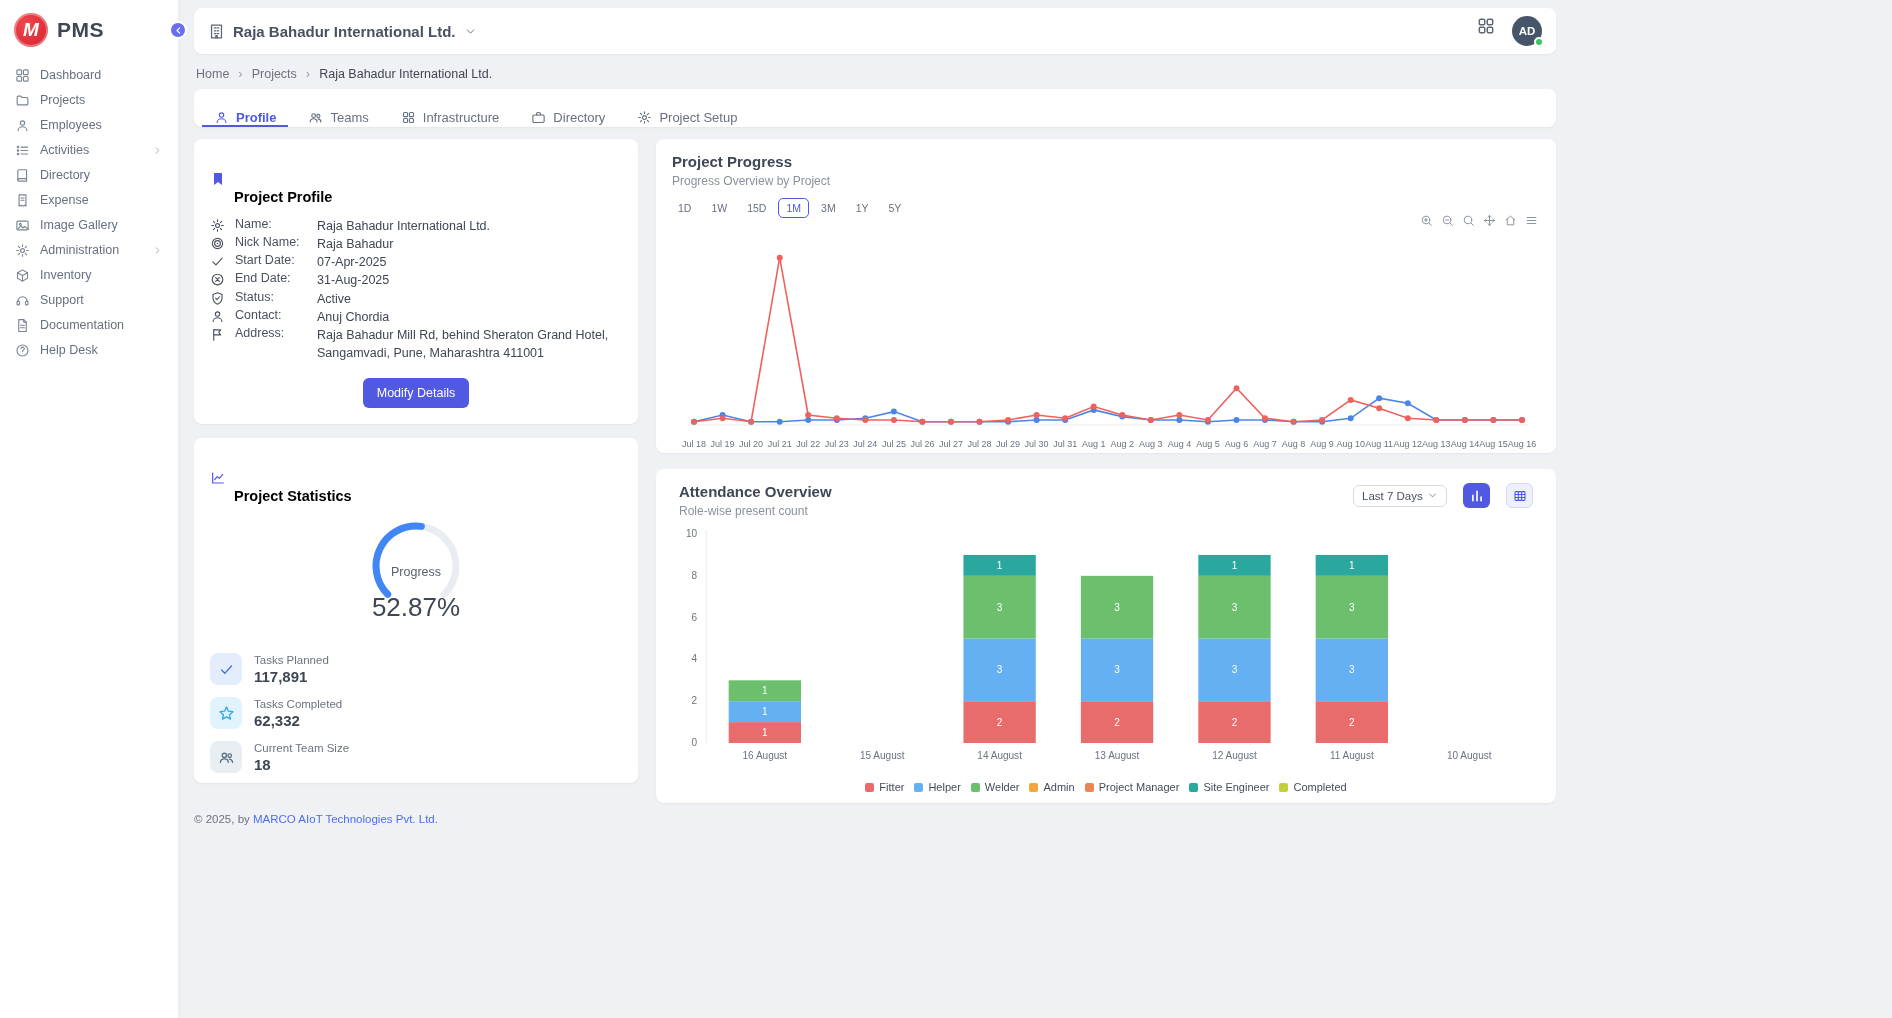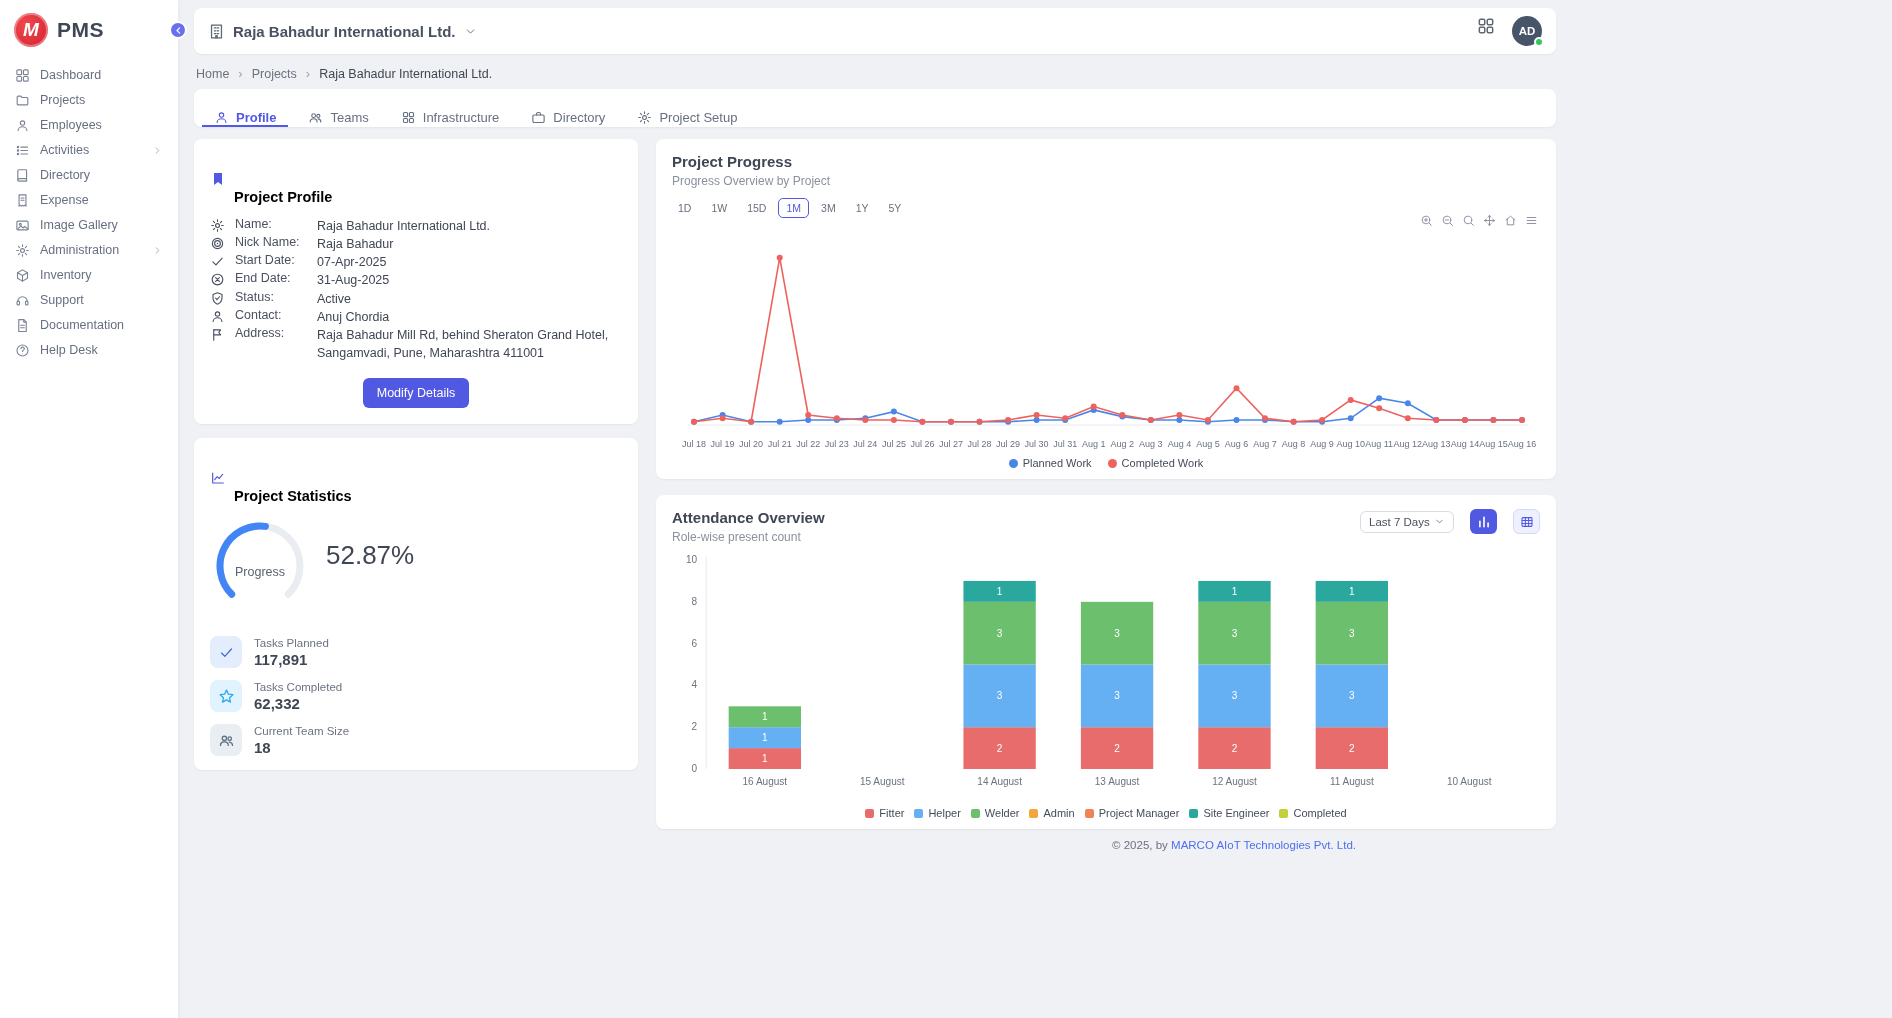--- a/index.html
+++ b/index.html
@@ -80,21 +80,21 @@
   .fields { padding: 2px 16px 6px; display: flex; flex-direction: column; }
   .field { display: flex; gap: 10px; font-size: 12.5px; align-items: flex-start; }
   .field .icon { width: 15px; height: 15px; color: #4a5160; margin-top: 1px; }
   .field-label { width: 72px; flex: none; color: #4a5160; }
   .field-value { color: #3f4654; max-width: 305px; line-height: 1.45; }
   .profile-btn-row { display: flex; justify-content: center; padding: 10px 0 16px; }
   .btn-primary { background: var(--accent); color: #fff; font-size: 12.5px; border: none; border-radius: 6px; padding: 8px 14px; cursor: pointer; font-family: inherit; }
 
   
   .stats-card { min-height: 332px; }
-  .gauge-wrap { display: flex; flex-direction: row; align-items: center; padding-top: 4px; }
+  .gauge-wrap { display: flex; flex-direction: column; align-items: center; padding-top: 4px; }
   .gauge-value { font-size: 26px; color: #3f4654; margin-top: -14px; }
   .stat-rows { padding: 30px 16px 10px; display: flex; flex-direction: column; gap: 12px; }
   .stat-row { display: flex; align-items: center; gap: 12px; }
   .stat-tile { width: 32px; height: 32px; border-radius: 8px; display: flex; align-items: center; justify-content: center; }
   .stat-tile .icon { width: 17px; height: 17px; }
   .stat-label { font-size: 11.5px; color: #6b7280; }
   .stat-value { font-size: 15px; font-weight: bold; color: #3f4654; margin-top: 2px; }
 
   
   .progress-head { padding: 14px 16px 0; }
@@ -106,30 +106,30 @@
   .chart-toolbar { display: flex; gap: 8px; justify-content: flex-end; padding: 0 18px; margin-top: -4px; }
   .chart-toolbar .icon { width: 13px; height: 13px; color: #8a919e; cursor: pointer; }
   .chart-wrap { padding: 0 16px; }
   .chart-wrap svg { display: block; width: 100%; height: auto; }
   .legend { display: flex; justify-content: center; align-items: center; gap: 16px; padding: 4px 0 10px; flex-wrap: wrap; }
   .legend-item { display: inline-flex; align-items: center; font-size: 11px; color: #454c59; cursor: pointer; }
   .swatch { width: 9px; height: 9px; display: inline-block; margin-right: 5px; }
   .swatch.round { border-radius: 50%; }
   .swatch.square { border-radius: 2px; }
 
-  .att-head { display: flex; align-items: flex-start; padding: 14px 16px 6px; }
+  .att-head { display: flex; align-items: flex-start; padding: 14px 23px 6px; }
   .att-right { margin-left: auto; display: flex; gap: 16px; align-items: center; }
   .select { display: flex; align-items: center; justify-content: space-between; width: 94px; border: 1px solid #d8dce2; border-radius: 6px; padding: 4px 8px; font-size: 11.5px; color: #4a5160; cursor: pointer; background: #fff; }
   .select .chev { width: 11px; height: 11px; color: #6b7280; }
   .toggle-btn { width: 27px; height: 25px; border-radius: 6px; display: flex; align-items: center; justify-content: center; cursor: pointer; border: 1px solid transparent; background: none; }
   .toggle-btn .icon { width: 14px; height: 14px; }
   .toggle-btn.active { background: var(--accent); color: #fff; }
   .toggle-btn.inactive { background: #eef0fd; color: var(--accent); border-color: #d5d9f8; }
 
-  .footer { text-align: right; padding: 10px 200px 10px 0; font-size: 11.5px; color: #6b7280; }
+  .footer { text-align: left; padding: 10px 200px 10px 0; font-size: 11.5px; color: #6b7280; }
   .footer a { color: #4e6df0; text-decoration: none; }
 </style>
 </head>
 <body>
 
 <div class="page">
 
   <aside class="sidebar">
     <div class="logo-row">
       <div class="logo-badge">
@@ -663,30 +663,20 @@
                   <text x="650.1" y="220" text-anchor="middle" font-size="9" fill="#6b7280">Aug 9</text>
                   <text x="678.7" y="220" text-anchor="middle" font-size="9" fill="#6b7280">Aug 10</text>
                   <text x="707.2" y="220" text-anchor="middle" font-size="9" fill="#6b7280">Aug 11</text>
                   <text x="735.8" y="220" text-anchor="middle" font-size="9" fill="#6b7280">Aug 12</text>
                   <text x="764.3" y="220" text-anchor="middle" font-size="9" fill="#6b7280">Aug 13</text>
                   <text x="792.9" y="220" text-anchor="middle" font-size="9" fill="#6b7280">Aug 14</text>
                   <text x="821.4" y="220" text-anchor="middle" font-size="9" fill="#6b7280">Aug 15</text>
                   <text x="850.0" y="220" text-anchor="middle" font-size="9" fill="#6b7280">Aug 16</text>
                 </svg>
             </div>
-            <div class="legend" id="line-legend">
-                <span class="legend-item">
-                  <span class="swatch round" style="background: rgb(74, 134, 232);"></span>
-                  <span>Planned Work</span>
-                </span>
-                <span class="legend-item">
-                  <span class="swatch round" style="background: rgb(238, 98, 94);"></span>
-                  <span>Completed Work</span>
-                </span>
-              </div>
           </section>
 
           <section class="card">
             <div class="att-head">
               <div>
                 <div class="chart-title">Attendance Overview</div>
                 <div class="chart-sub">Role-wise present count</div>
               </div>
               <div class="att-right">
                 <div class="select">

